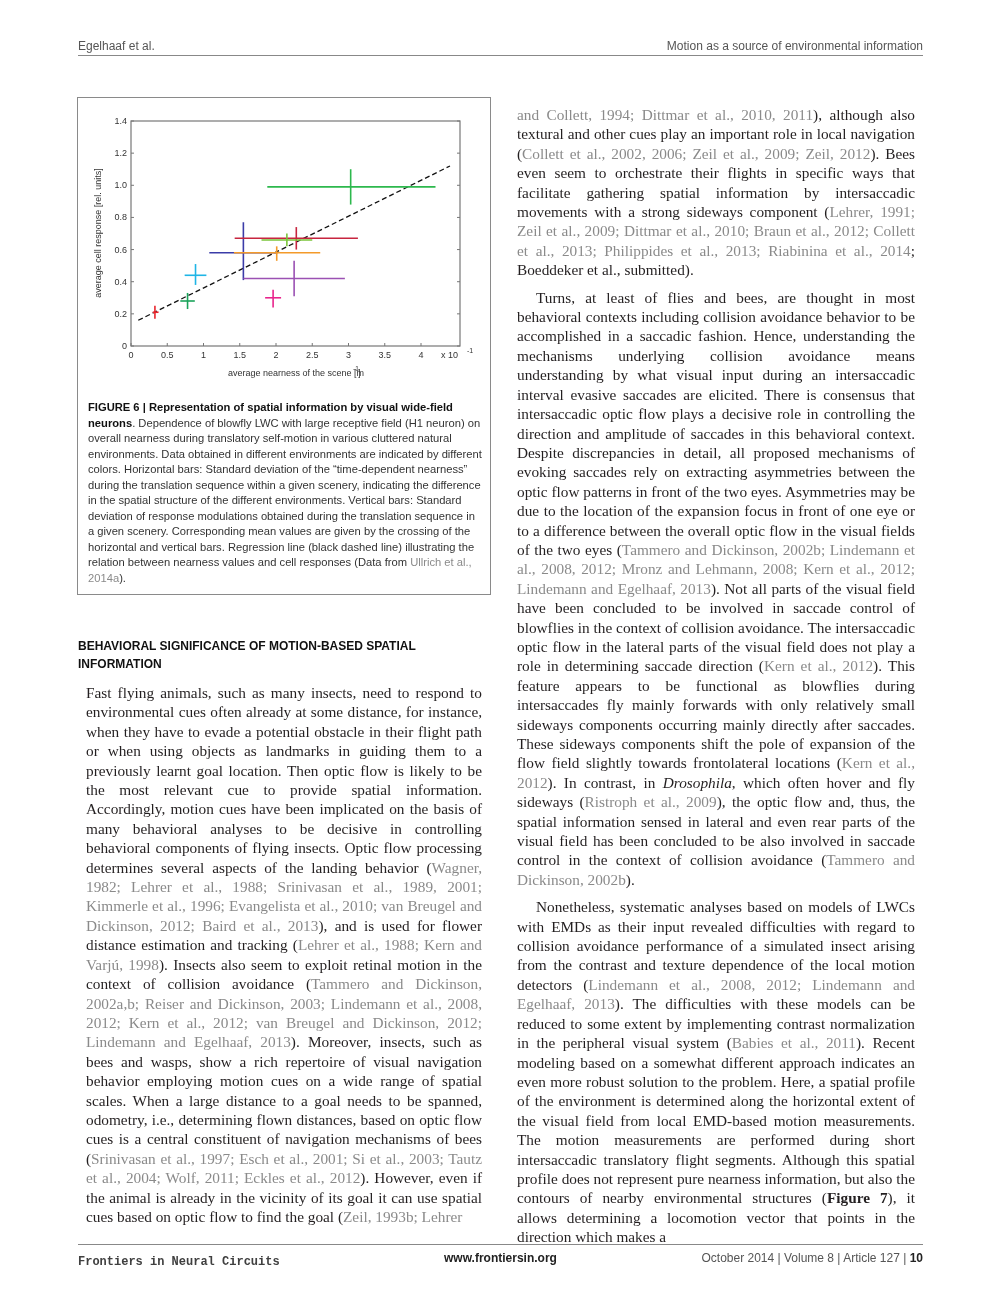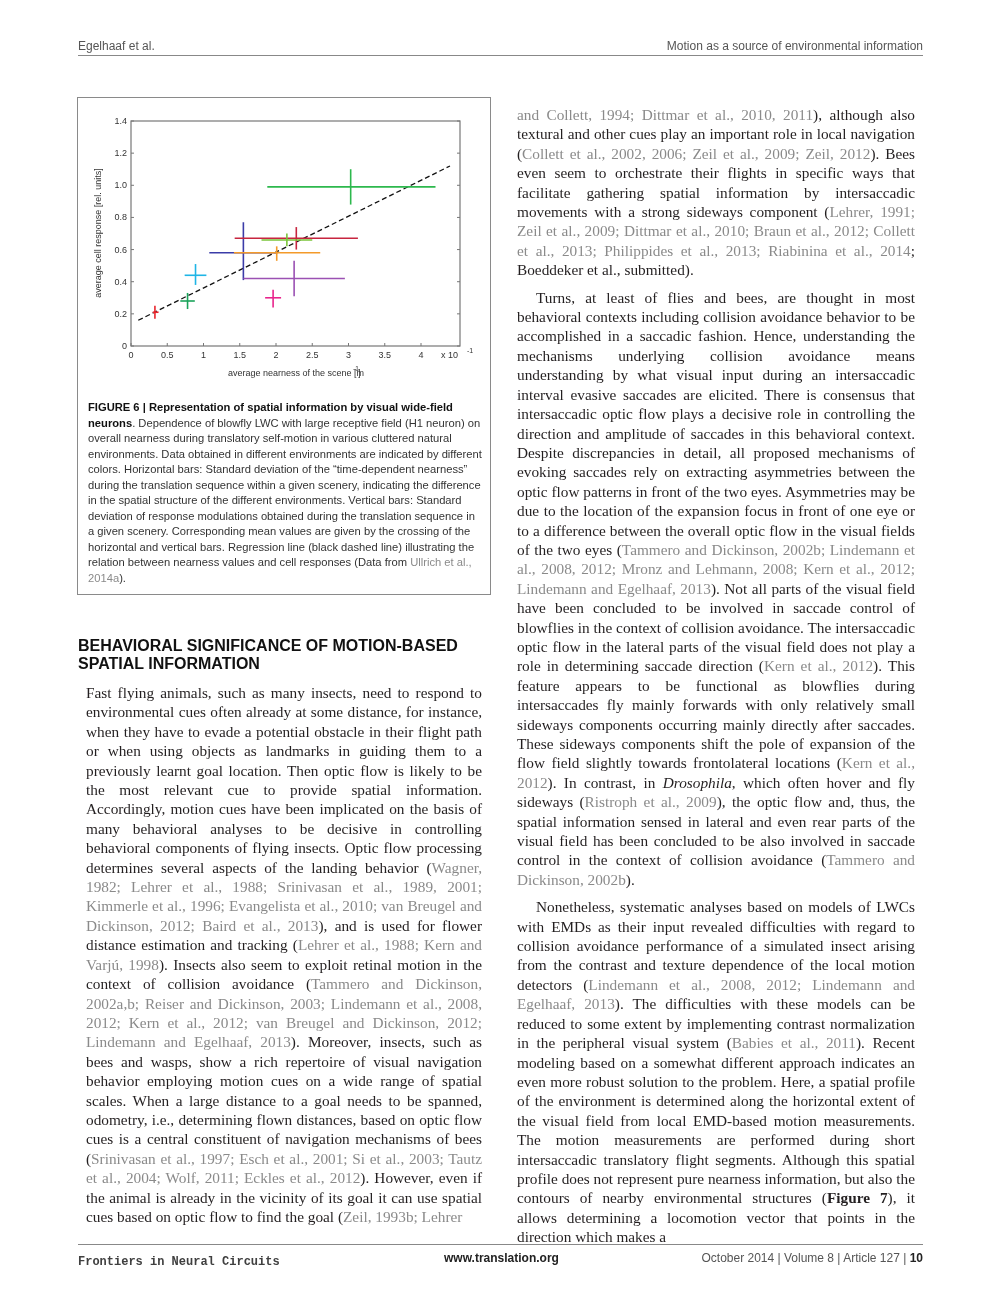--- a/index.html
+++ b/index.html
@@ -5,21 +5,21 @@
   html, body { margin:0; padding:0; background:#fff; }
   body { width:1000px; height:1308px; position:relative; overflow:hidden; font-family:"Liberation Serif", serif; color:#231f20; }
   .hdr { position:absolute; top:30px; left:78px; width:845px; height:18px; font-family:"Liberation Sans", sans-serif; font-size:12px; color:#555; border-bottom:1px solid #888;margin-top:7px; }
   .hdr .l { position:absolute; left:0; top:2px; }
   .hdr .r { position:absolute; right:0; top:2px; }
   .figbox { position:absolute; left:77px; top:97px; width:412px; height:496px; border:1px solid #8a8a8a; }
   .figcap { position:absolute; left:10px; top:302px; width:395px; font-family:"Liberation Sans", sans-serif; font-size:11.2px; line-height:15.5px; color:#333; }
   .figcap b { color:#111; }
   .cite { color:#8a8a8a; }
   .chart { position:absolute; left:0; top:0; }
-  .sec { position:absolute; left:78px; top:637px; width:412px; font-family:"Liberation Sans", sans-serif; font-weight:bold; font-size:16px; line-height:18px; color:#111; }
+  .sec { position:absolute; left:78px; top:637px; width:412px; font-family:"Liberation Sans", sans-serif; font-weight:bold; font-size:12px; line-height:18px; color:#111; }
   .col { position:absolute; font-size:15.3px; line-height:19.4px; text-align:justify; hyphens:manual; }
   .col p { margin:8px; }
   .col p.ind { text-indent:19px; }
   .left { left:78px; top:675px; width:412px; }
   .right { left:509px; top:97px; width:414px; }
   .ftr { position:absolute; top:1244px; left:78px; width:845px; border-top:1px solid #888; font-family:"Liberation Sans", sans-serif; font-size:12px; }
   .ftr .l { position:absolute; left:0; top:10px; font-weight:bold; color:#404040;font-family:Liberation Mono, monospace; }
   .ftr .c { position:absolute; left:366px; top:6px; font-weight:bold; color:#222; }
   .ftr .r { position:absolute; right:0; top:6px; color:#555; }
   .ftr .r b { color:#222; }
@@ -137,15 +137,15 @@
 </div>
 
 <div class="col right">
   <p><span class="cite">and Collett, 1994; Dittmar et al., 2010, 2011</span><span>), although also textural and other cues play an important role in local navigation (</span><span class="cite">Collett et al., 2002, 2006; Zeil et al., 2009; Zeil, 2012</span><span>). Bees even seem to orchestrate their flights in specific ways that facilitate gathering spatial information by intersaccadic movements with a strong sideways component (</span><span class="cite">Lehrer, 1991; Zeil et al., 2009; Dittmar et al., 2010; Braun et al., 2012; Collett et al., 2013; Philippides et al., 2013; Riabinina et al., 2014</span><span>; Boeddeker et al., submitted).</span></p>
   <p class="ind"><span>Turns, at least of flies and bees, are thought in most behavioral contexts including collision avoidance behavior to be accomplished in a saccadic fashion. Hence, understanding the mechanisms underlying collision avoidance means understanding by what visual input during an intersaccadic interval evasive saccades are elicited. There is consensus that intersaccadic optic flow plays a decisive role in controlling the direction and amplitude of saccades in this behavioral context. Despite discrepancies in detail, all proposed mechanisms of evoking saccades rely on extracting asymmetries between the optic flow patterns in front of the two eyes. Asymmetries may be due to the location of the expansion focus in front of one eye or to a difference between the overall optic flow in the visual fields of the two eyes (</span><span class="cite">Tammero and Dickinson, 2002b; Lindemann et al., 2008, 2012; Mronz and Lehmann, 2008; Kern et al., 2012; Lindemann and Egelhaaf, 2013</span><span>). Not all parts of the visual field have been concluded to be involved in saccade control of blowflies in the context of collision avoidance. The intersaccadic optic flow in the lateral parts of the visual field does not play a role in determining saccade direction (</span><span class="cite">Kern et al., 2012</span><span>). This feature appears to be functional as blowflies during intersaccades fly mainly forwards with only relatively small sideways components occurring mainly directly after saccades. These sideways components shift the pole of expansion of the flow field slightly towards frontolateral locations (</span><span class="cite">Kern et al., 2012</span><span>). In contrast, in </span><i>Drosophila</i><span>, which often hover and fly sideways (</span><span class="cite">Ristroph et al., 2009</span><span>), the optic flow and, thus, the spatial information sensed in lateral and even rear parts of the visual field has been concluded to be also involved in saccade control in the context of collision avoidance (</span><span class="cite">Tammero and Dickinson, 2002b</span><span>).</span></p>
   <p class="ind"><span>Nonetheless, systematic analyses based on models of LWCs with EMDs as their input revealed difficulties with regard to collision avoidance performance of a simulated insect arising from the contrast and texture dependence of the local motion detectors (</span><span class="cite">Lindemann et al., 2008, 2012; Lindemann and Egelhaaf, 2013</span><span>). The difficulties with these models can be reduced to some extent by implementing contrast normalization in the peripheral visual system (</span><span class="cite">Babies et al., 2011</span><span>). Recent modeling based on a somewhat different approach indicates an even more robust solution to the problem. Here, a spatial profile of the environment is determined along the horizontal extent of the visual field from local EMD-based motion measurements. The motion measurements are performed during short intersaccadic translatory flight segments. Although this spatial profile does not represent pure nearness information, but also the contours of nearby environmental structures (</span><b>Figure 7</b><span>), it allows determining a locomotion vector that points in the direction which makes a</span></p>
 </div>
 
 <div class="ftr">
   <span class="l">Frontiers in Neural Circuits</span>
-  <span class="c">www.translation.org</span>
+  <span class="c">www.frontiersin.org</span>
   <span class="r"><span>October 2014 | Volume 8 | Article 127 | </span><b>10</b></span>
 </div>
 
 </body></html>

